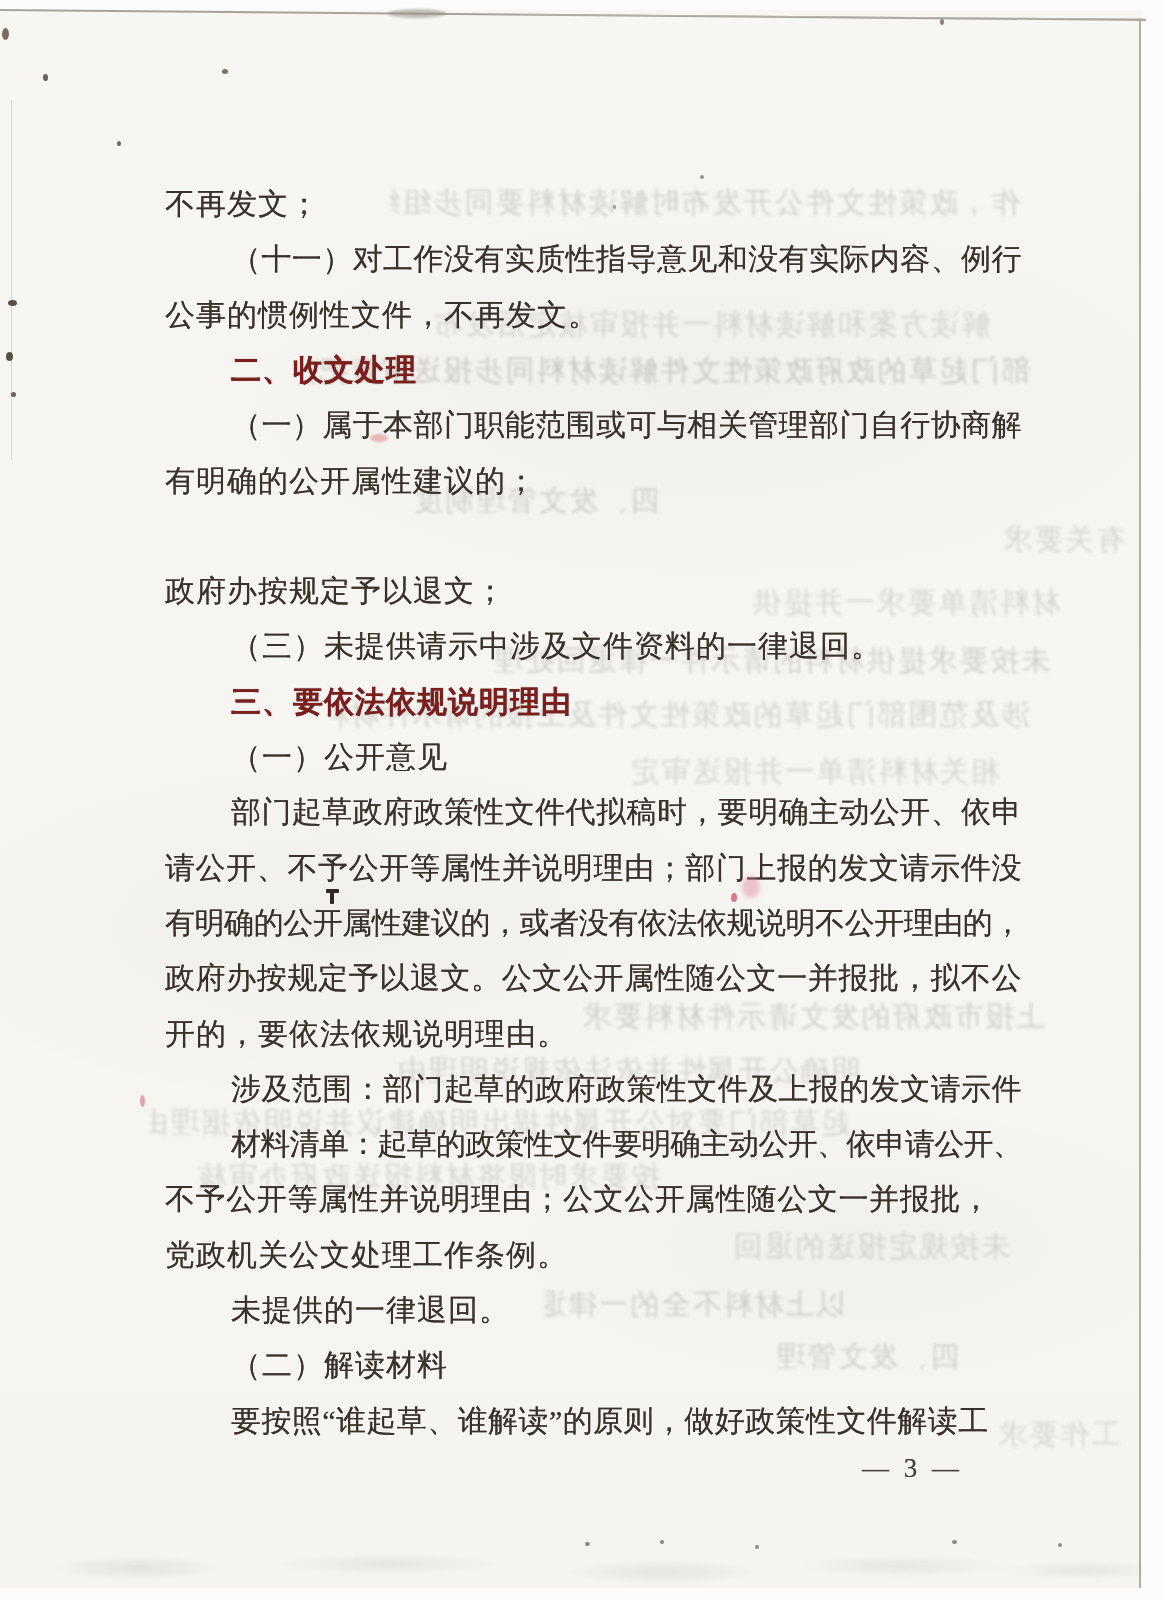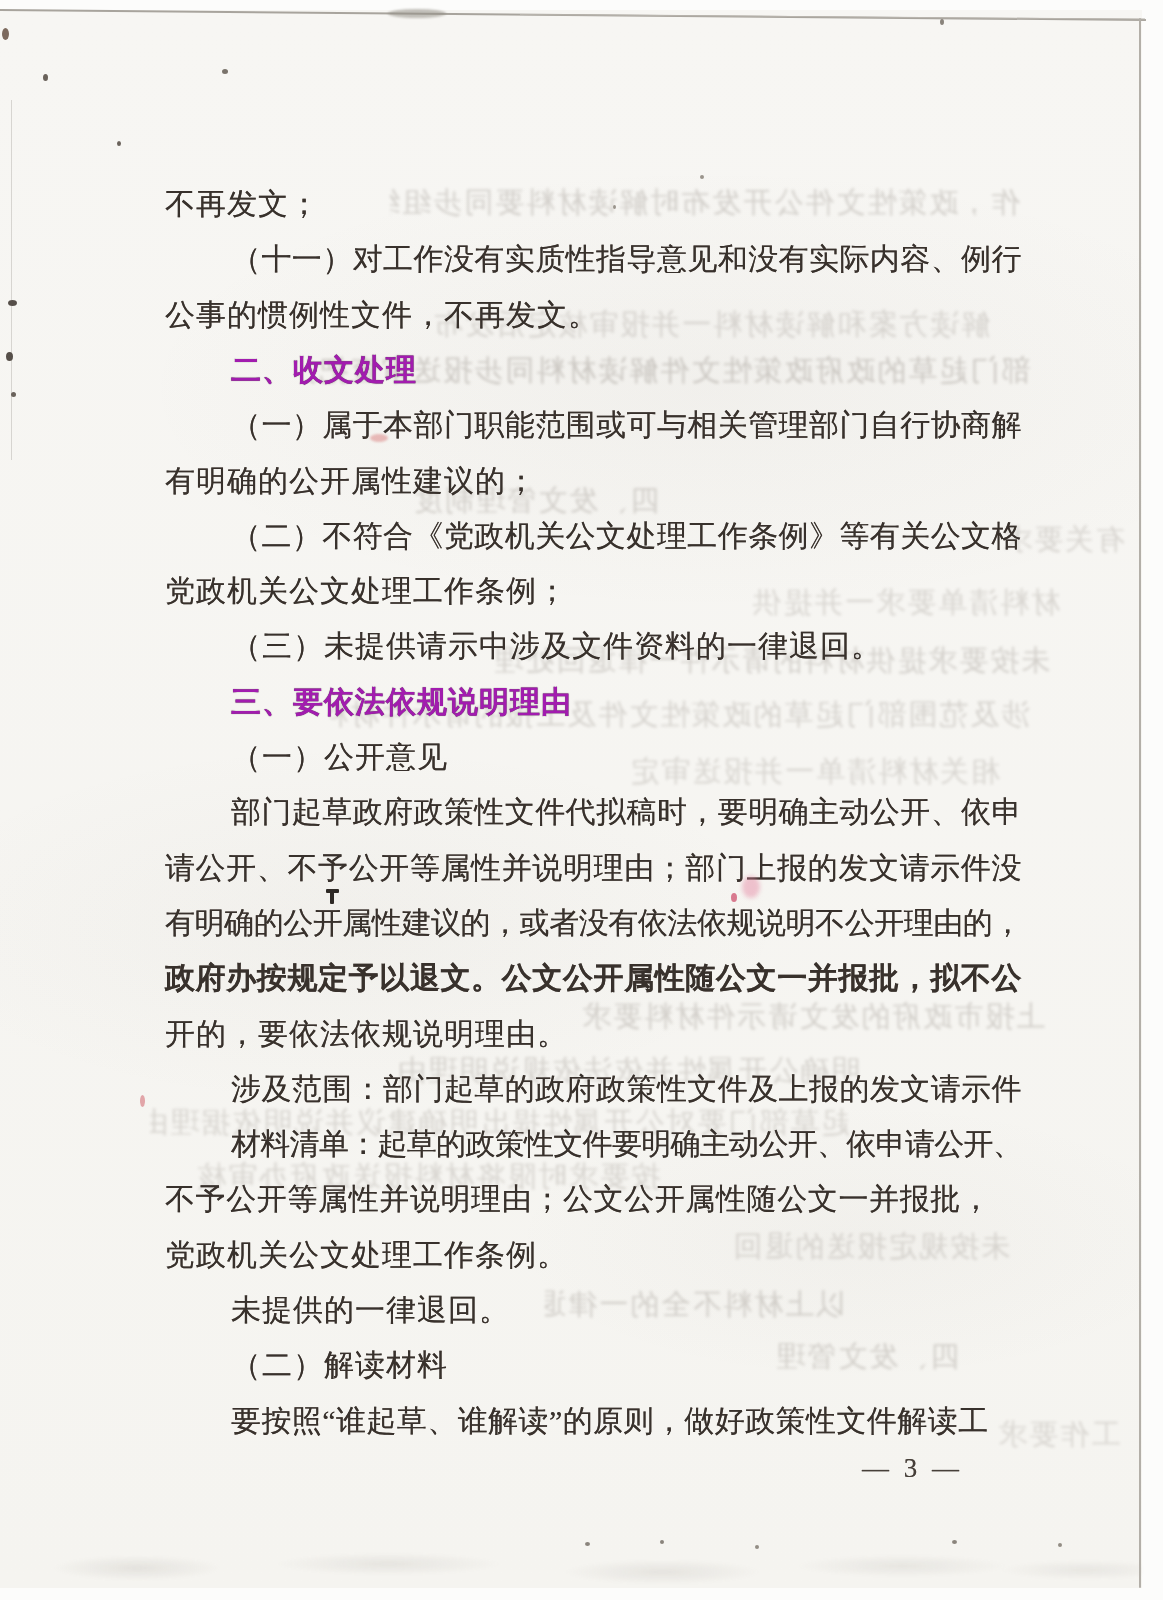--- a/index.html
+++ b/index.html
@@ -50,21 +50,21 @@
   .textcol{position:absolute;left:0;top:0;width:1163px;height:1600px;}
   .line{
     position:absolute;left:165px;width:857px;
     font-size:30px;line-height:36px;color:#38312c;
     white-space:nowrap;letter-spacing:1px;
     text-shadow:0 0 0.6px rgba(62,52,45,0.75);
   }
   .line.indent{padding-left:66px;box-sizing:border-box;}
   .line.heading{
     font-family:"Liberation Sans","DejaVu Sans",sans-serif;
-    font-weight:700;color:#a21caf;
+    font-weight:700;color:#7f1d1d;
     text-shadow:0 0 0.8px rgba(30,25,22,0.85);
   }
   .ghost{
     position:absolute;font-size:29px;line-height:32px;color:#6f665d;
     transform:scaleX(-1);filter:blur(1.6px);
     white-space:nowrap;overflow:hidden;letter-spacing:2px;
     font-family:"Liberation Serif","DejaVu Serif",serif;
   }
   .speck{position:absolute;border-radius:50%;}
   .mark{position:absolute;}
@@ -105,29 +105,28 @@
       <div class="ghost" style="left: 700px; top: 1340px; width: 260px; opacity: 0.26;">四、发文管理</div>
       <div class="ghost" style="left: 980px; top: 1418px; width: 140px; opacity: 0.2;">工作要求</div>
     </div>
   <div class="textcol" id="text-layer">
       <div class="line" style="top: 186px;">不再发文；</div>
       <div class="line indent" style="top: 241.3px; letter-spacing: 0.42px;">（十一）对工作没有实质性指导意见和没有实际内容、例行</div>
       <div class="line" style="top: 296.6px;">公事的惯例性文件，不再发文。</div>
       <div class="line indent heading" style="top: 351.9px;">二、收文处理</div>
       <div class="line indent" style="top: 407.2px; letter-spacing: 0.42px;">（一）属于本部门职能范围或可与相关管理部门自行协商解</div>
       <div class="line" style="top: 462.5px;">有明确的公开属性建议的；</div>
-      <div class="line indent" style="top: 517.8px; letter-spacing: 0.42px;">（二）不符合《党政机关公文处理工作条例》等有关公文格</div>
-      <div class="line" style="top: 573.1px;">党政机关公文处理工作条例；</div>
+      <div class="line" style="top: 573.1px;">政府办按规定予以退文；</div>
       <div class="line indent" style="top: 628.4px;">（三）未提供请示中涉及文件资料的一律退回。</div>
       <div class="line indent heading" style="top: 683.7px;">三、要依法依规说明理由</div>
       <div class="line indent" style="top: 739px;">（一）公开意见</div>
       <div class="line indent" style="top: 794.3px; letter-spacing: 0.42px;">部门起草政府政策性文件代拟稿时，要明确主动公开、依申</div>
       <div class="line" style="top: 849.6px; letter-spacing: 0.61px;">请公开、不予公开等属性并说明理由；部门上报的发文请示件没</div>
       <div class="line" style="top: 904.9px; letter-spacing: -0.45px;">有明确的公开属性建议的，或者没有依法依规说明不公开理由的，</div>
-      <div class="line" style="top: 960.2px; letter-spacing: 0.61px; font-weight: bold;">政府办按规定予以退文。公文公开属性随公文一并报批，拟不公</div>
+      <div class="line" style="top: 960.2px; letter-spacing: 0.61px;">政府办按规定予以退文。公文公开属性随公文一并报批，拟不公</div>
       <div class="line" style="top: 1015.5px;">开的，要依法依规说明理由。</div>
       <div class="line indent" style="top: 1070.8px; letter-spacing: 0.42px;">涉及范围：部门起草的政府政策性文件及上报的发文请示件</div>
       <div class="line indent" style="top: 1126.1px; letter-spacing: -0.7px;">材料清单：起草的政策性文件要明确主动公开、依申请公开、</div>
       <div class="line" style="top: 1181.4px; letter-spacing: 0.61px;">不予公开等属性并说明理由；公文公开属性随公文一并报批，</div>
       <div class="line" style="top: 1236.7px;">党政机关公文处理工作条例。</div>
       <div class="line indent" style="top: 1292px;">未提供的一律退回。</div>
       <div class="line indent" style="top: 1347.3px;">（二）解读材料</div>
       <div class="line indent" style="top: 1402.6px; letter-spacing: 0.42px;">要按照“谁起草、谁解读”的原则，做好政策性文件解读工</div>
     </div>
   <div class="textcol" id="artifact-layer">

